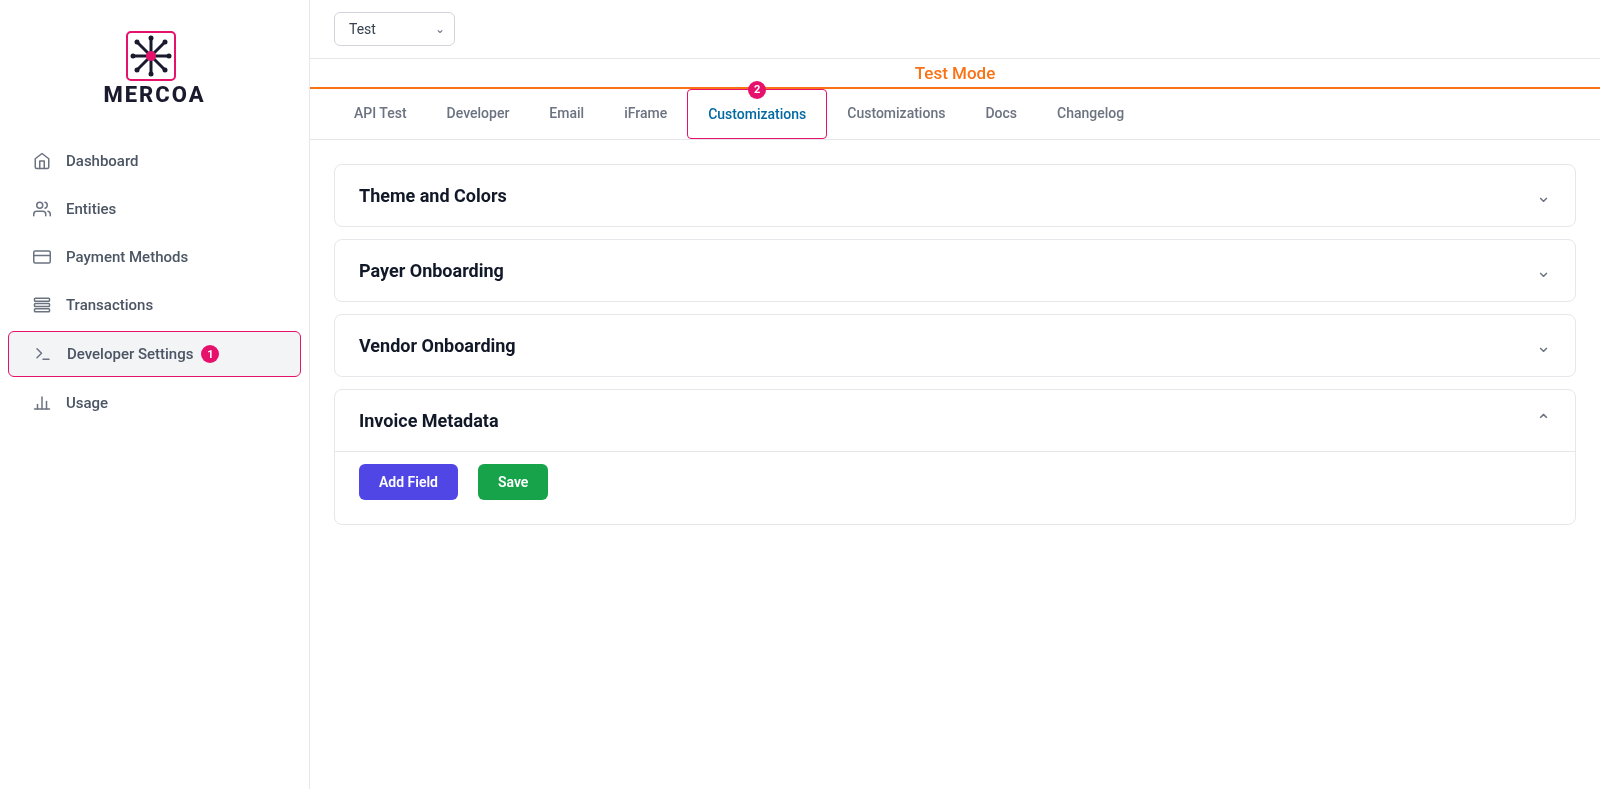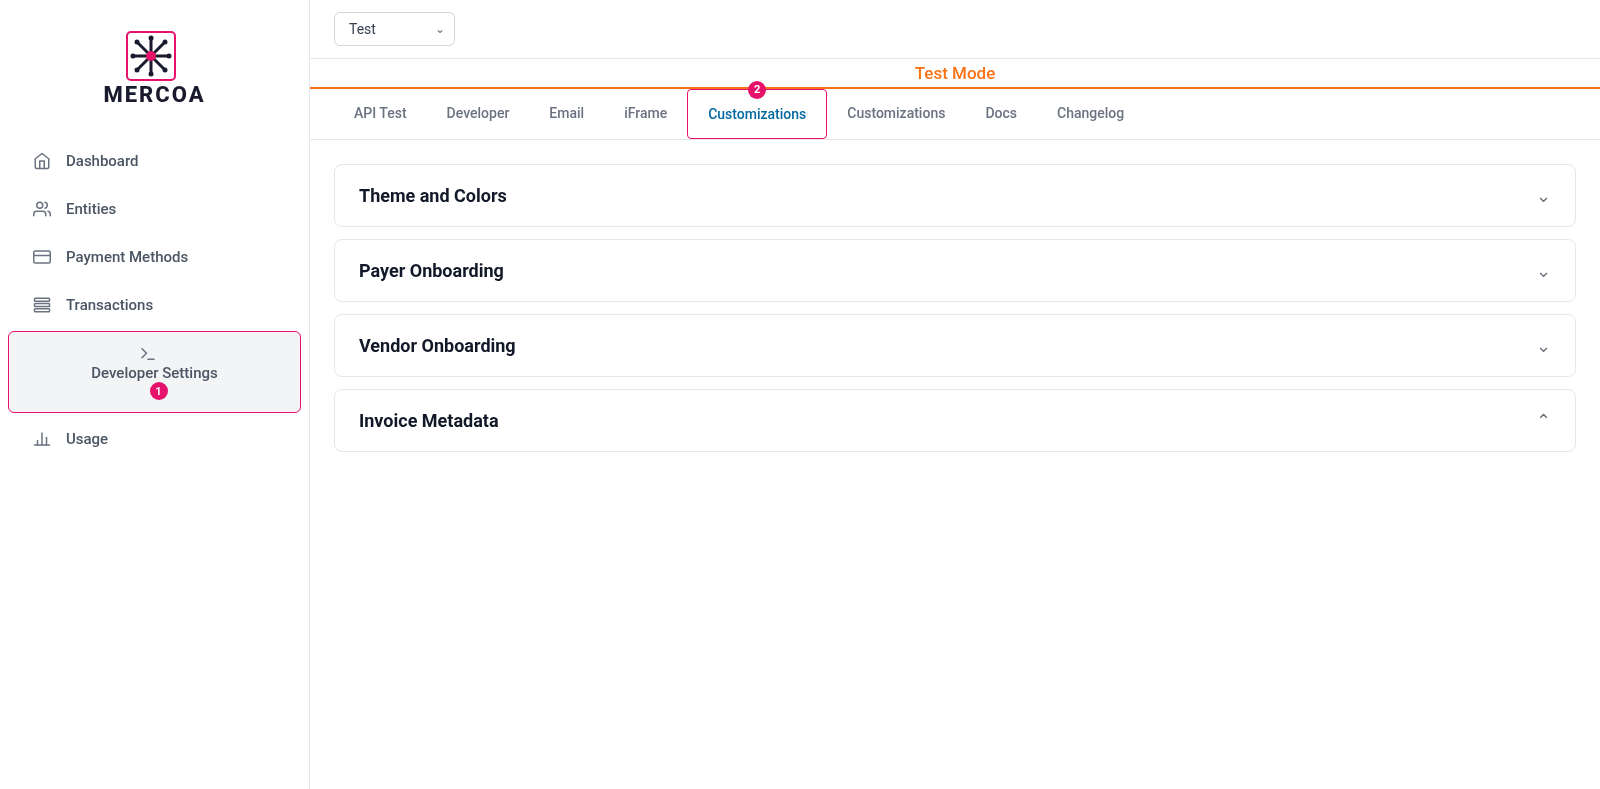--- a/index.html
+++ b/index.html
@@ -47,21 +47,20 @@
       font-weight: 500;
       border-radius: 6px;
       margin: 2px 8px;
       text-decoration: none;
       transition: background 0.15s;
     }
 
     .nav-item.active {
       background: #f3f4f6;
       border: 1.5px solid #e5116a;
-      flex-direction: column;
     }
 
     .nav-icon {
       width: 20px;
       height: 20px;
       margin-right: 14px;
       display: flex;
       align-items: center;
       justify-content: center;
       color: #6b7280;
@@ -413,16 +412,22 @@
         <span class="accordion-title">Vendor Onboarding</span>
         <span class="accordion-chevron">⌄</span>
       </div>
     </div>
 
     <div class="accordion">
       <div class="accordion-header">
         <span class="accordion-title">Invoice Metadata</span>
         <span class="accordion-chevron">⌃</span>
       </div>
+      <div class="accordion-body">
+        <div style="display:flex; gap:10px; padding-top: 12px;">
+          <button class="btn-add">Add Field</button>
+          <button class="btn-save">Save</button>
+        </div>
+      </div>
     </div>
 
   </div>
 </div>
 
 </body></html>

